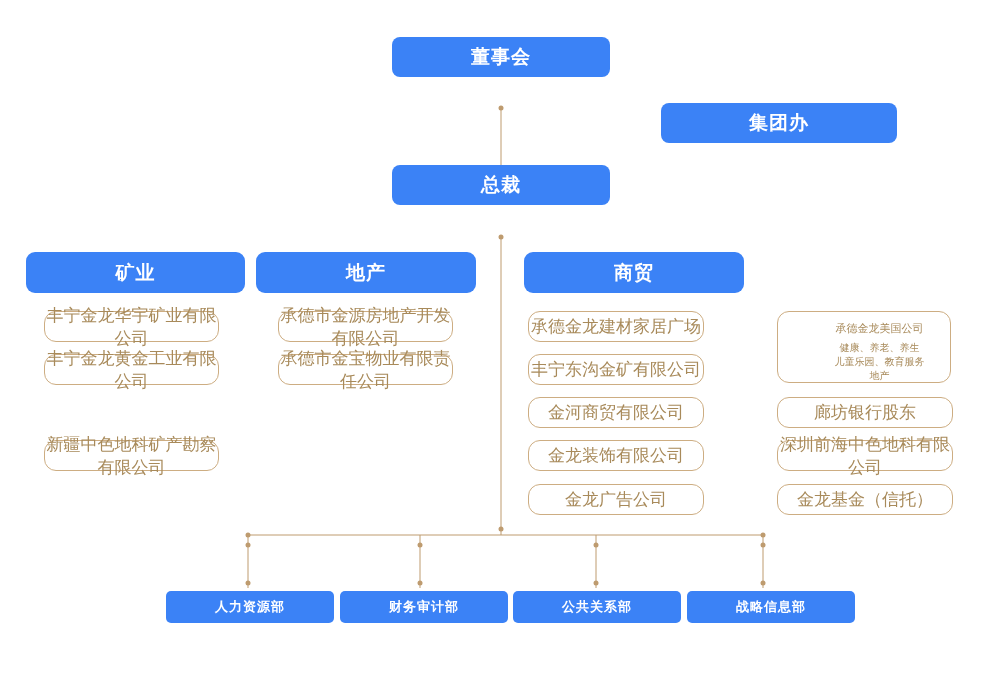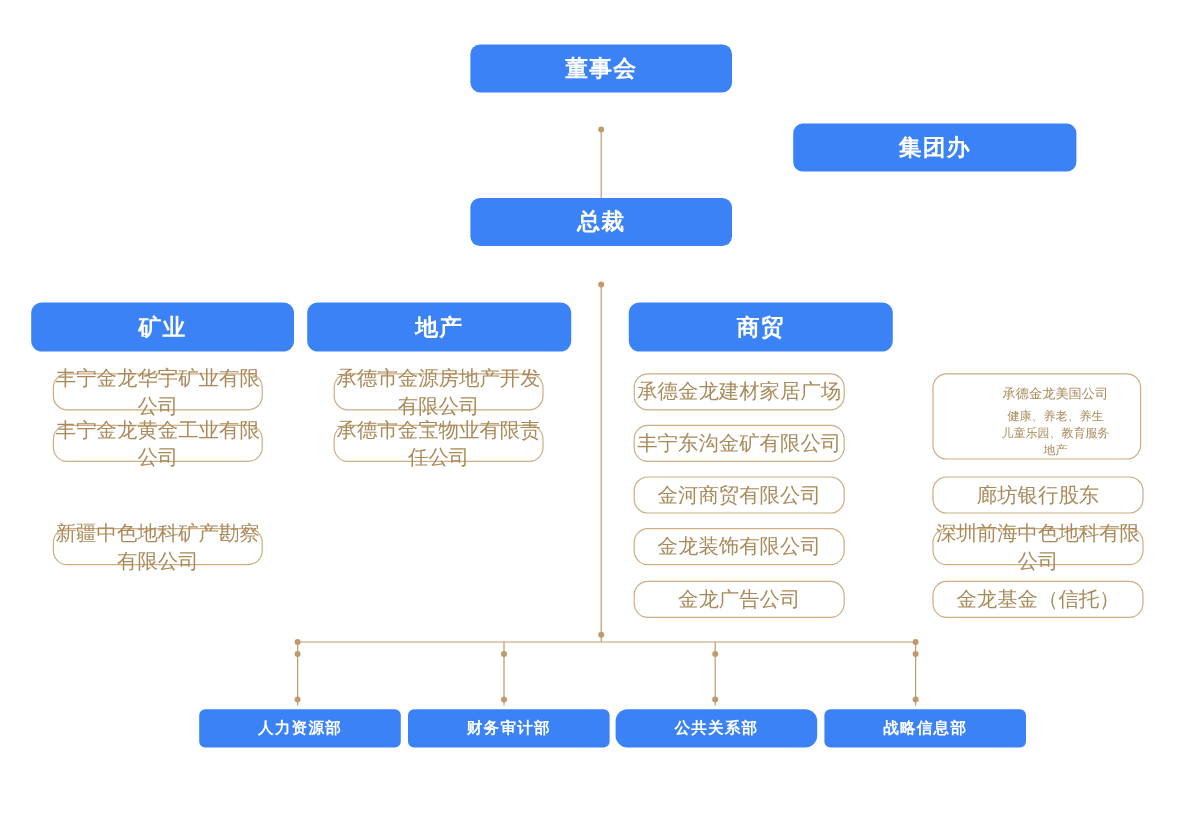--- a/index.html
+++ b/index.html
@@ -95,16 +95,16 @@
     <div class="f-line">健康、养老、养生</div>
     <div class="f-line">儿童乐园、教育服务</div>
     <div class="f-line">地产</div>
   </div>
   <div class="box-outline col-invest r3">廊坊银行股东</div>
   <div class="box-outline col-invest r4">深圳前海中色地科有限公司</div>
   <div class="box-outline col-invest r5">金龙基金（信托）</div>
 
   <div class="box-solid dept-box" style="left:166px;">人力资源部</div>
   <div class="box-solid dept-box" style="left:340px;">财务审计部</div>
-  <div class="box-solid dept-box" style="left:513px;border-radius:10px;">公共关系部</div>
+  <div class="box-solid dept-box" style="left:513px;">公共关系部</div>
   <div class="box-solid dept-box" style="left:687px;">战略信息部</div>
 
 </div>
 
 </body></html>

